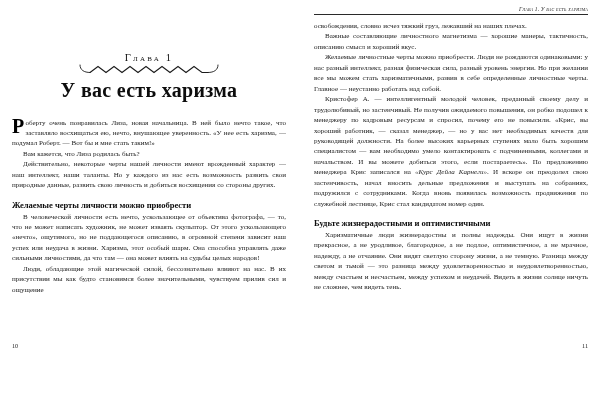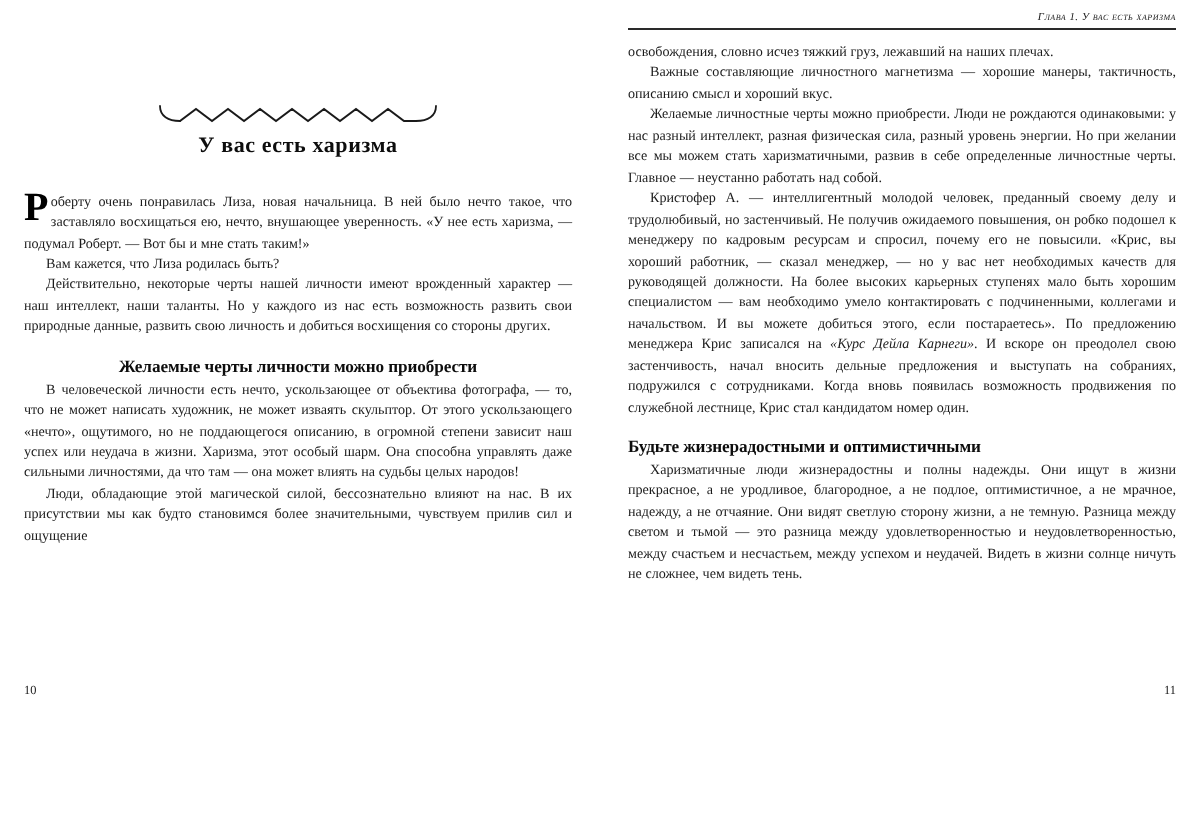--- a/index.html
+++ b/index.html
@@ -62,21 +62,21 @@
     margin-bottom: 0px;
     line-height: 1.1;
   }
   .ornament {
     height: 13px;
     margin: -1px auto 3px auto;
     width: 150px;
     display: block;
   }
   .chapter-title {
-    font-size: 11px;
+    font-size: 20px;
     font-weight: bold;
     letter-spacing: 0.3px;
     color: #0d0d0d;
     line-height: 1.15;
     margin: 0;
   }
 
   
   p.body {
     font-size: 7.05px;
@@ -105,21 +105,20 @@
     color: #000;
   }
 
   h2.subhead {
     font-size: 8.6px;
     font-weight: bold;
     margin: 9px 0 1.5px 0;
     color: #0d0d0d;
     line-height: 1.2;
     letter-spacing: -0.05px;
-    text-align: center;
   }
   h2.subhead.center { text-align: left; }
 
   .ital { font-style: italic; }
 
   
   .folio {
     position: absolute;
     bottom: 5px;
     font-size: 6.2px;
@@ -129,20 +128,21 @@
   .folio-right { right: 12px; }
 </style>
 </head>
 <body>
 
 <div class="spread">
 
   <div class="page page-left">
 
     <div class="chapter-opener">
+      <div class="chapter-label">Глава 1</div>
 
       <svg class="ornament" viewBox="0 0 150 13">
         <path d="M6 2 C6 7, 10 9.5, 16 9.5" stroke="#1a1a1a" stroke-width="0.9" fill="none" stroke-linecap="round"></path>
         <path d="M144 2 C144 7, 140 9.5, 134 9.5" stroke="#1a1a1a" stroke-width="0.9" fill="none" stroke-linecap="round"></path>
         <path d="M16 9.5 L24 3.5 L32 9.5 L40 3.5 L48 9.5 L56 3.5 L64 9.5 L72 3.5 L80 9.5 L88 3.5 L96 9.5 L104 3.5 L112 9.5 L120 3.5 L128 9.5 L134 9.5" stroke="#1a1a1a" stroke-width="1.05" fill="none" stroke-linejoin="miter" stroke-linecap="round"></path>
       </svg>
 
       <div class="chapter-title">У вас есть харизма</div>
     </div>
 

